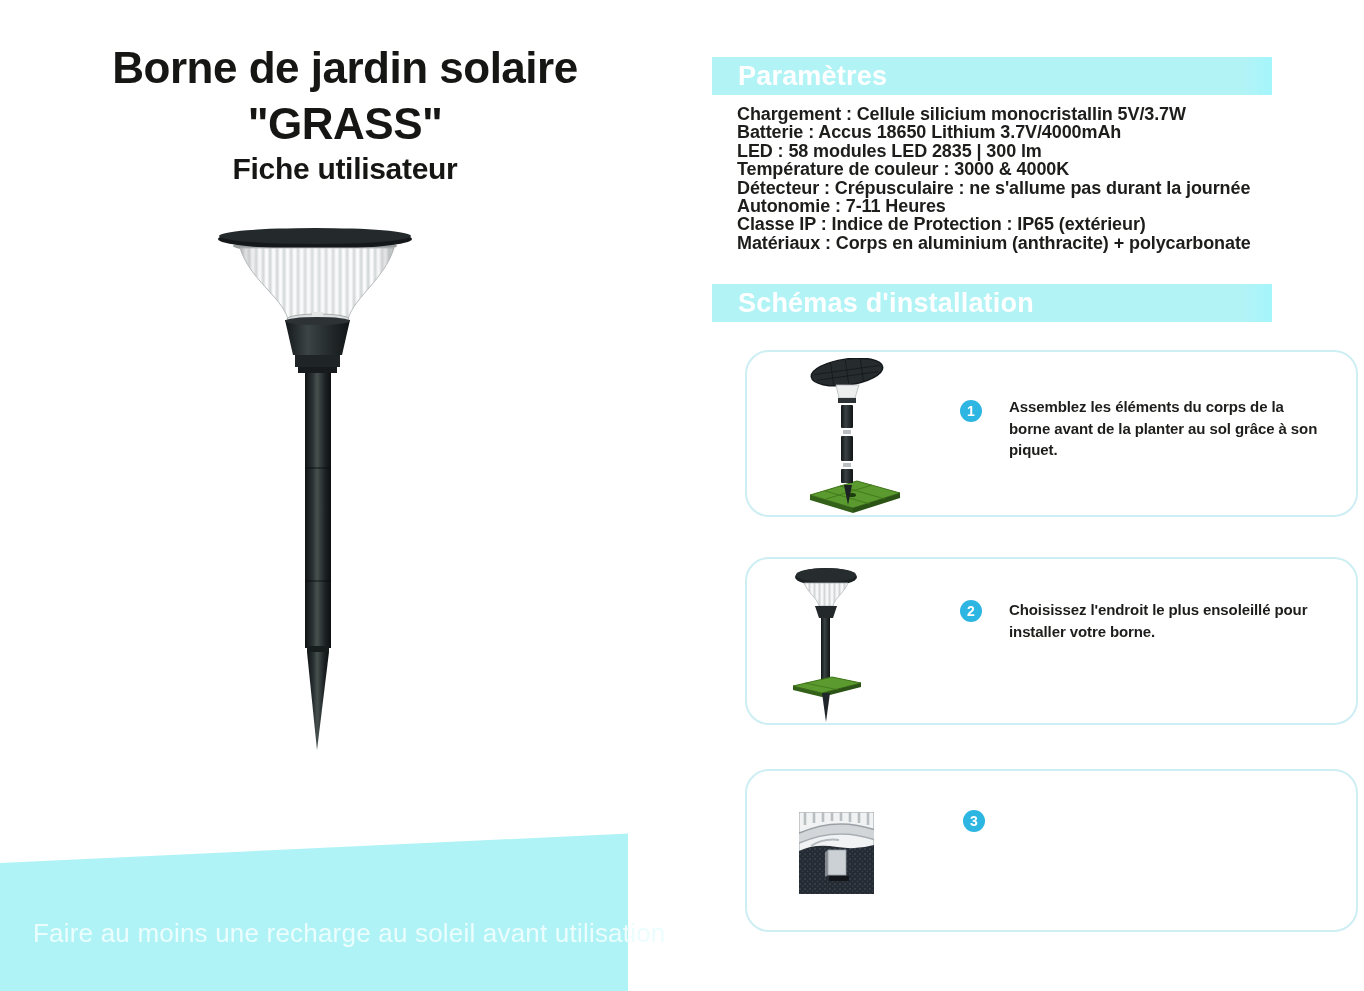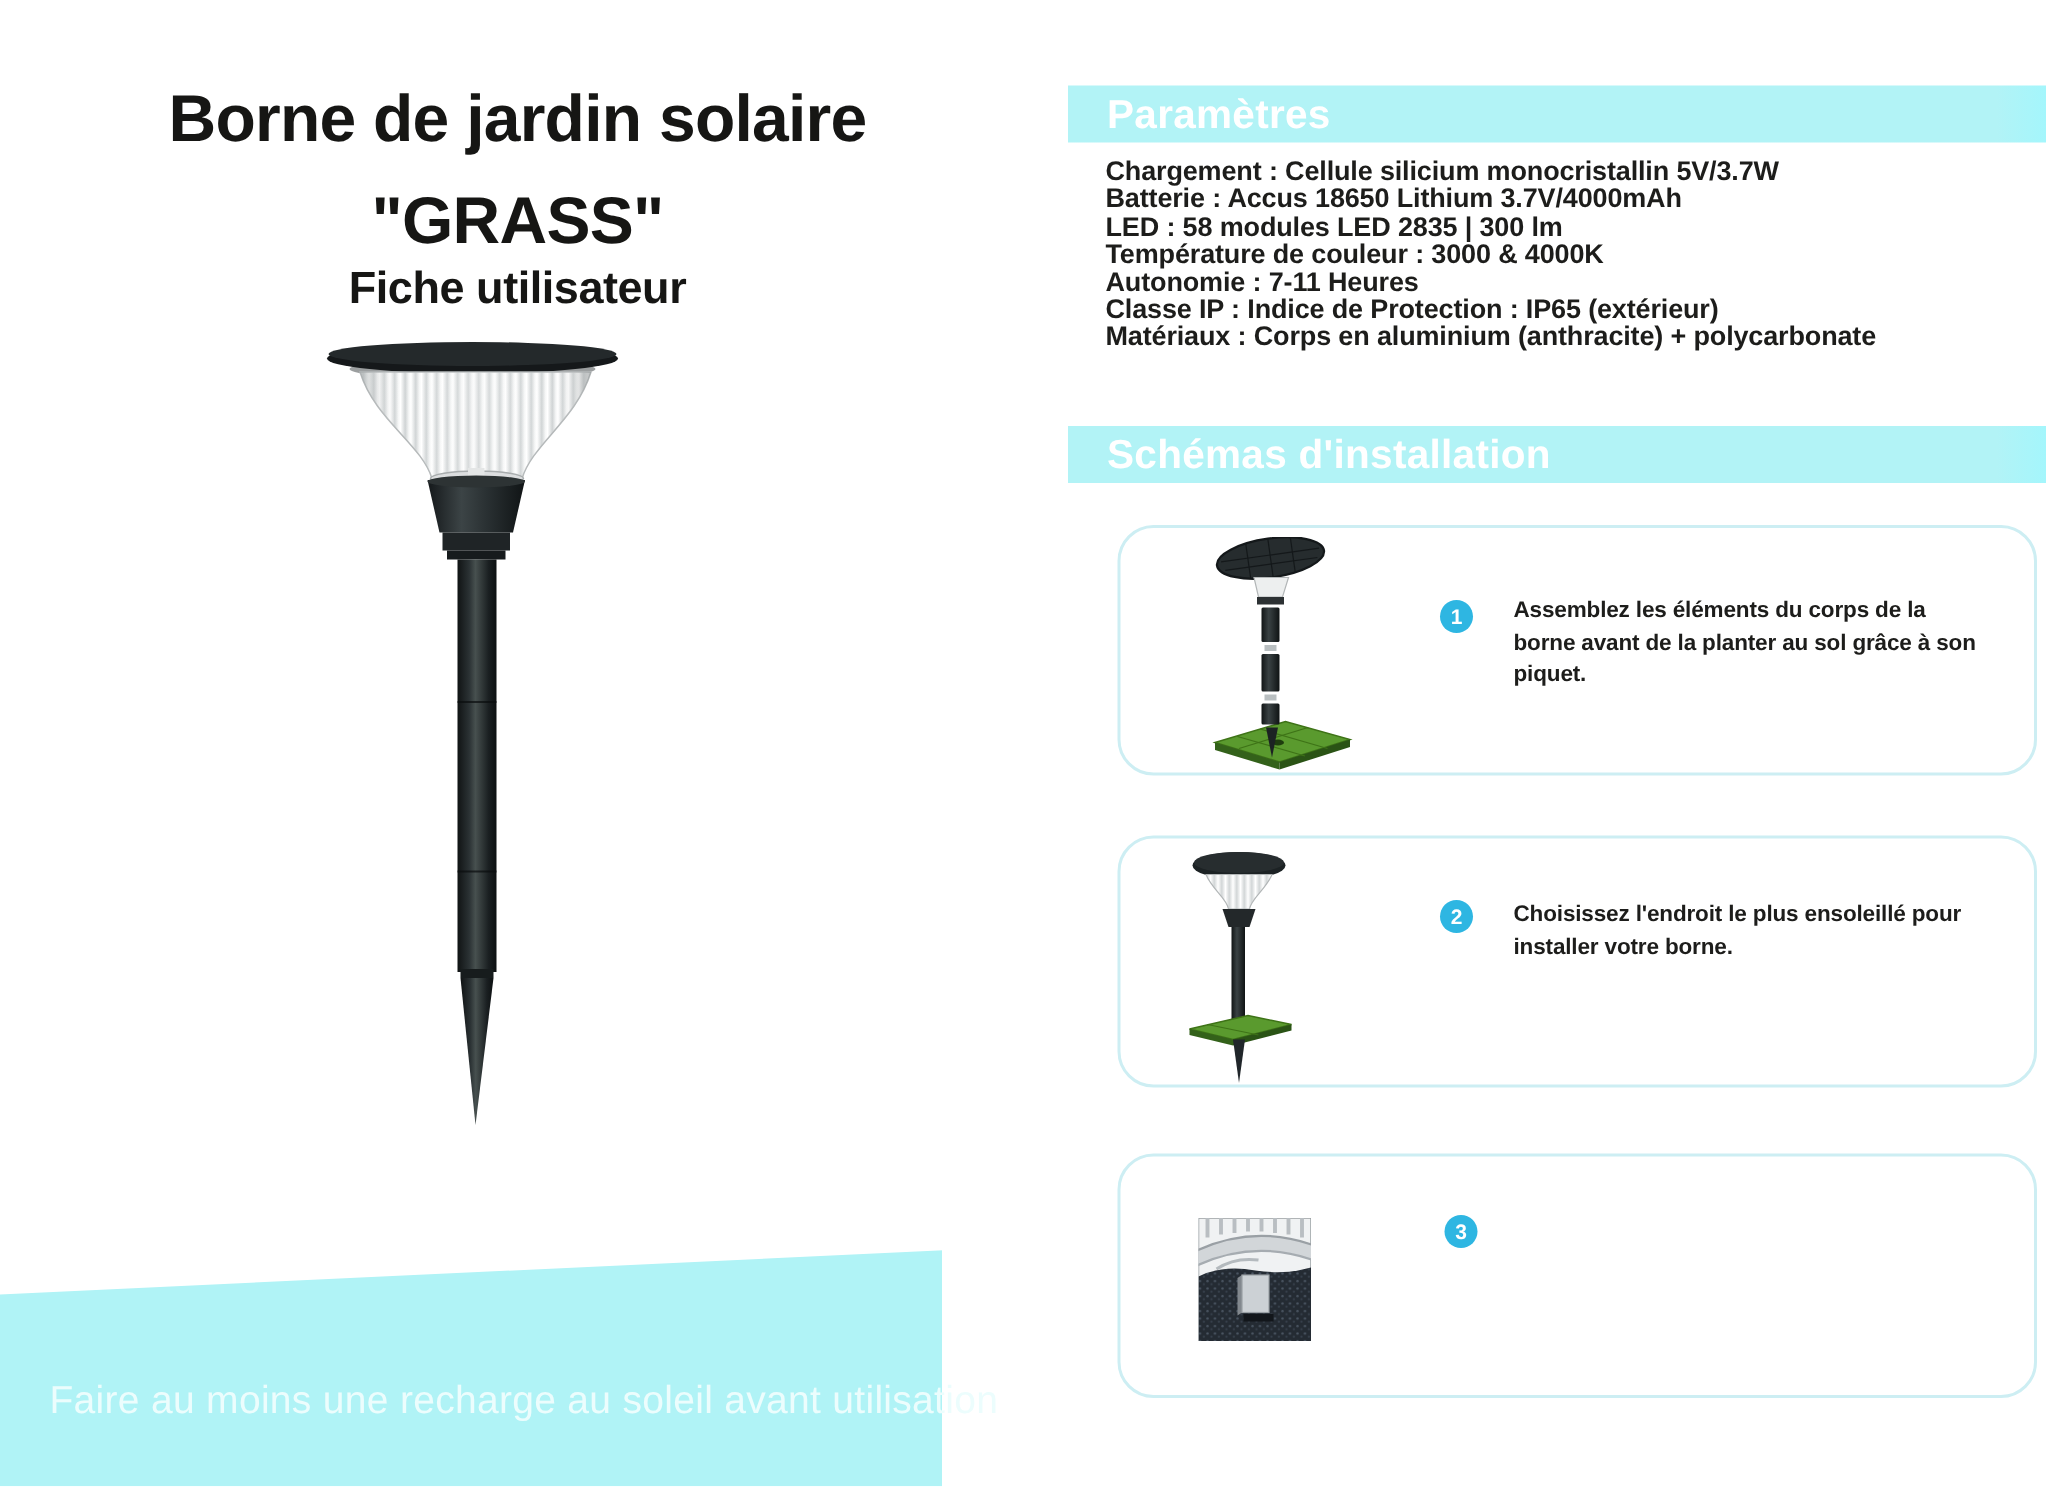--- a/index.html
+++ b/index.html
@@ -6,40 +6,40 @@
   body{
     width:1364px;height:991px;position:relative;overflow:hidden;
     background:#ffffff;
     font-family:"Liberation Sans","DejaVu Sans",sans-serif;
     -webkit-font-smoothing:antialiased;
   }
   .abs{position:absolute;}
 
   
   .title-block{left:38px;top:40px;width:614px;text-align:center;color:#161614;}
-  .title-line{font-size:44px;font-weight:800;line-height:56px;letter-spacing:-0.5px;margin-top:12px;}
+  .title-line{font-size:44px;font-weight:800;line-height:56px;letter-spacing:-0.5px;}
   .subtitle{font-size:30px;font-weight:800;letter-spacing:-0.3px;}
 
   .product-svg{left:190px;top:226px;width:260px;height:532px;}
 
   
   .banner{
     left:0;top:830px;width:628px;height:161px;
     background:#b0f3f6;
     clip-path:polygon(0 33px,682px 1px,682px 161px,0 161px);
   }
   .banner-text{
     position:absolute;left:33px;top:88px;width:630px;
     color:#ecfdfd;font-size:26px;font-weight:400;letter-spacing:0.2px;
     white-space:nowrap;
   }
 
   
   .band{
-    left:712px;width:652px;height:38px;
+    left:712px;width:560px;height:38px;
     background:linear-gradient(90deg,#b2f3f6 0%,#b2f3f6 95%,#a4f6fc 100%);
     color:#ffffff;font-size:27px;font-weight:800;line-height:38px;
     padding-left:26px;box-sizing:border-box;letter-spacing:0.2px;
   }
   .band-params{top:57px;}
   .band-install{top:284px;}
 
   .params{left:737px;top:105px;width:600px;color:#1d1d1b;}
   .param-line{font-size:18px;font-weight:700;line-height:18.4px;letter-spacing:-0.1px;}
 
@@ -130,20 +130,21 @@
 
 <div class="abs band band-params">
   <span>Paramètres</span>
 </div>
 
 <div class="abs params">
   <div class="param-line">Chargement : Cellule silicium monocristallin 5V/3.7W</div>
   <div class="param-line">Batterie : Accus 18650 Lithium 3.7V/4000mAh</div>
   <div class="param-line">LED : 58 modules LED 2835 | 300 lm</div>
   <div class="param-line">Température de couleur : 3000 &amp; 4000K</div>
+  <div class="param-line">Détecteur : Crépusculaire : ne s'allume pas durant la journée</div>
   <div class="param-line">Autonomie : 7-11 Heures</div>
   <div class="param-line">Classe IP : Indice de Protection : IP65 (extérieur)</div>
   <div class="param-line">Matériaux : Corps en aluminium (anthracite) + polycarbonate</div>
 </div>
 
 <div class="abs band band-install">
   <span>Schémas d'installation</span>
 </div>
 
 <div class="abs step-card card1">

